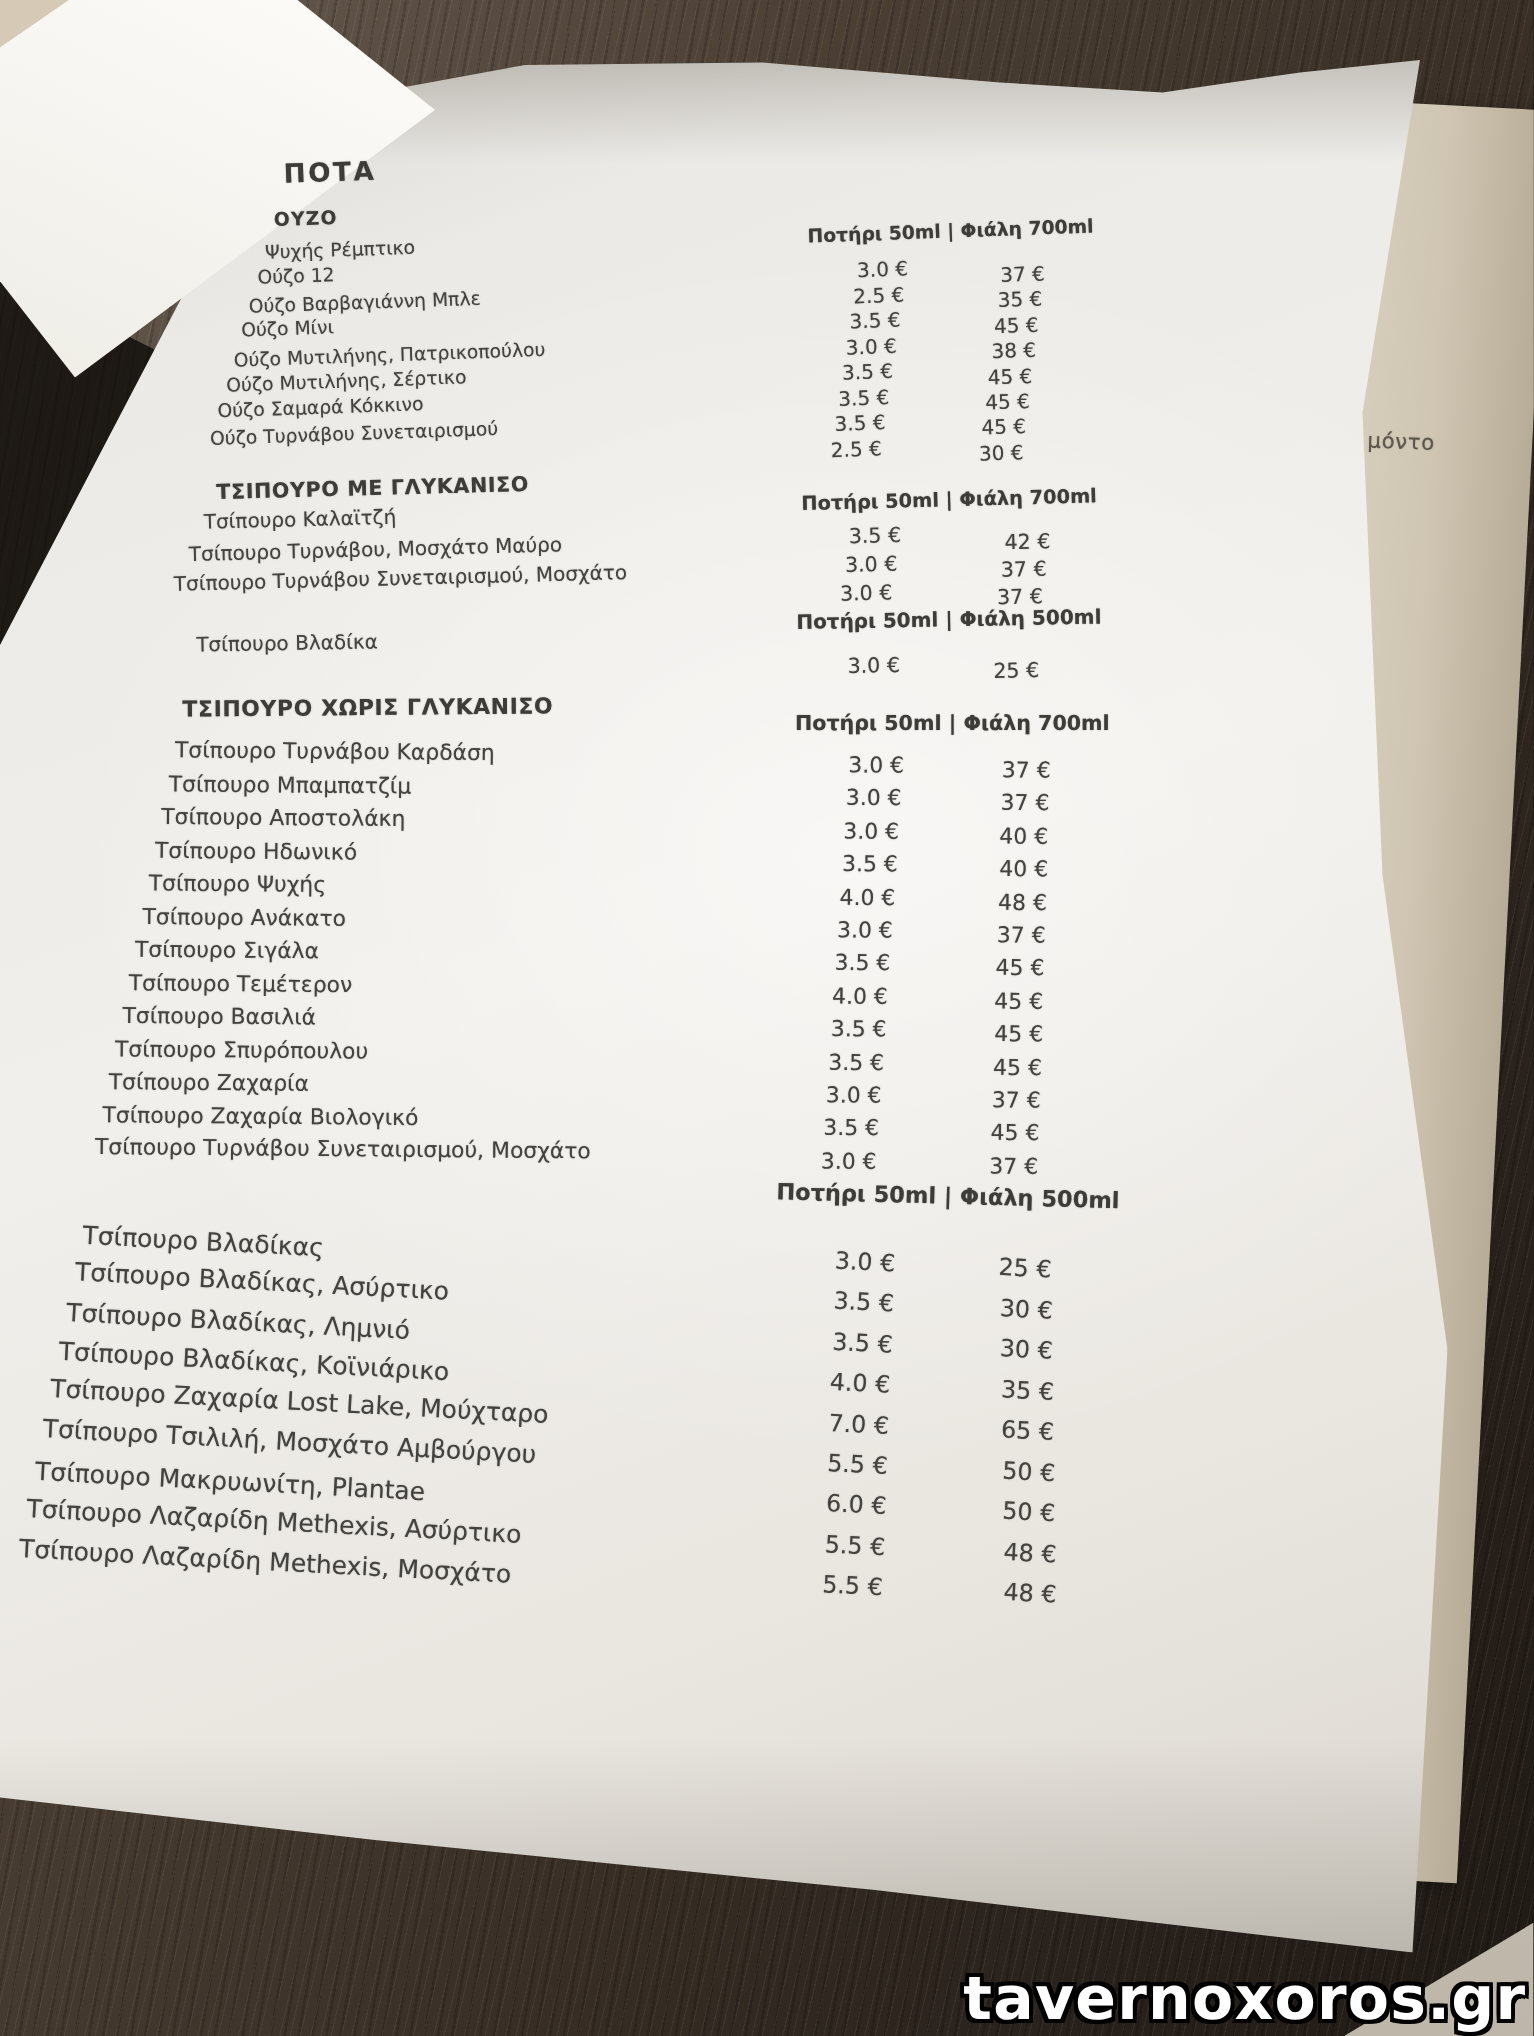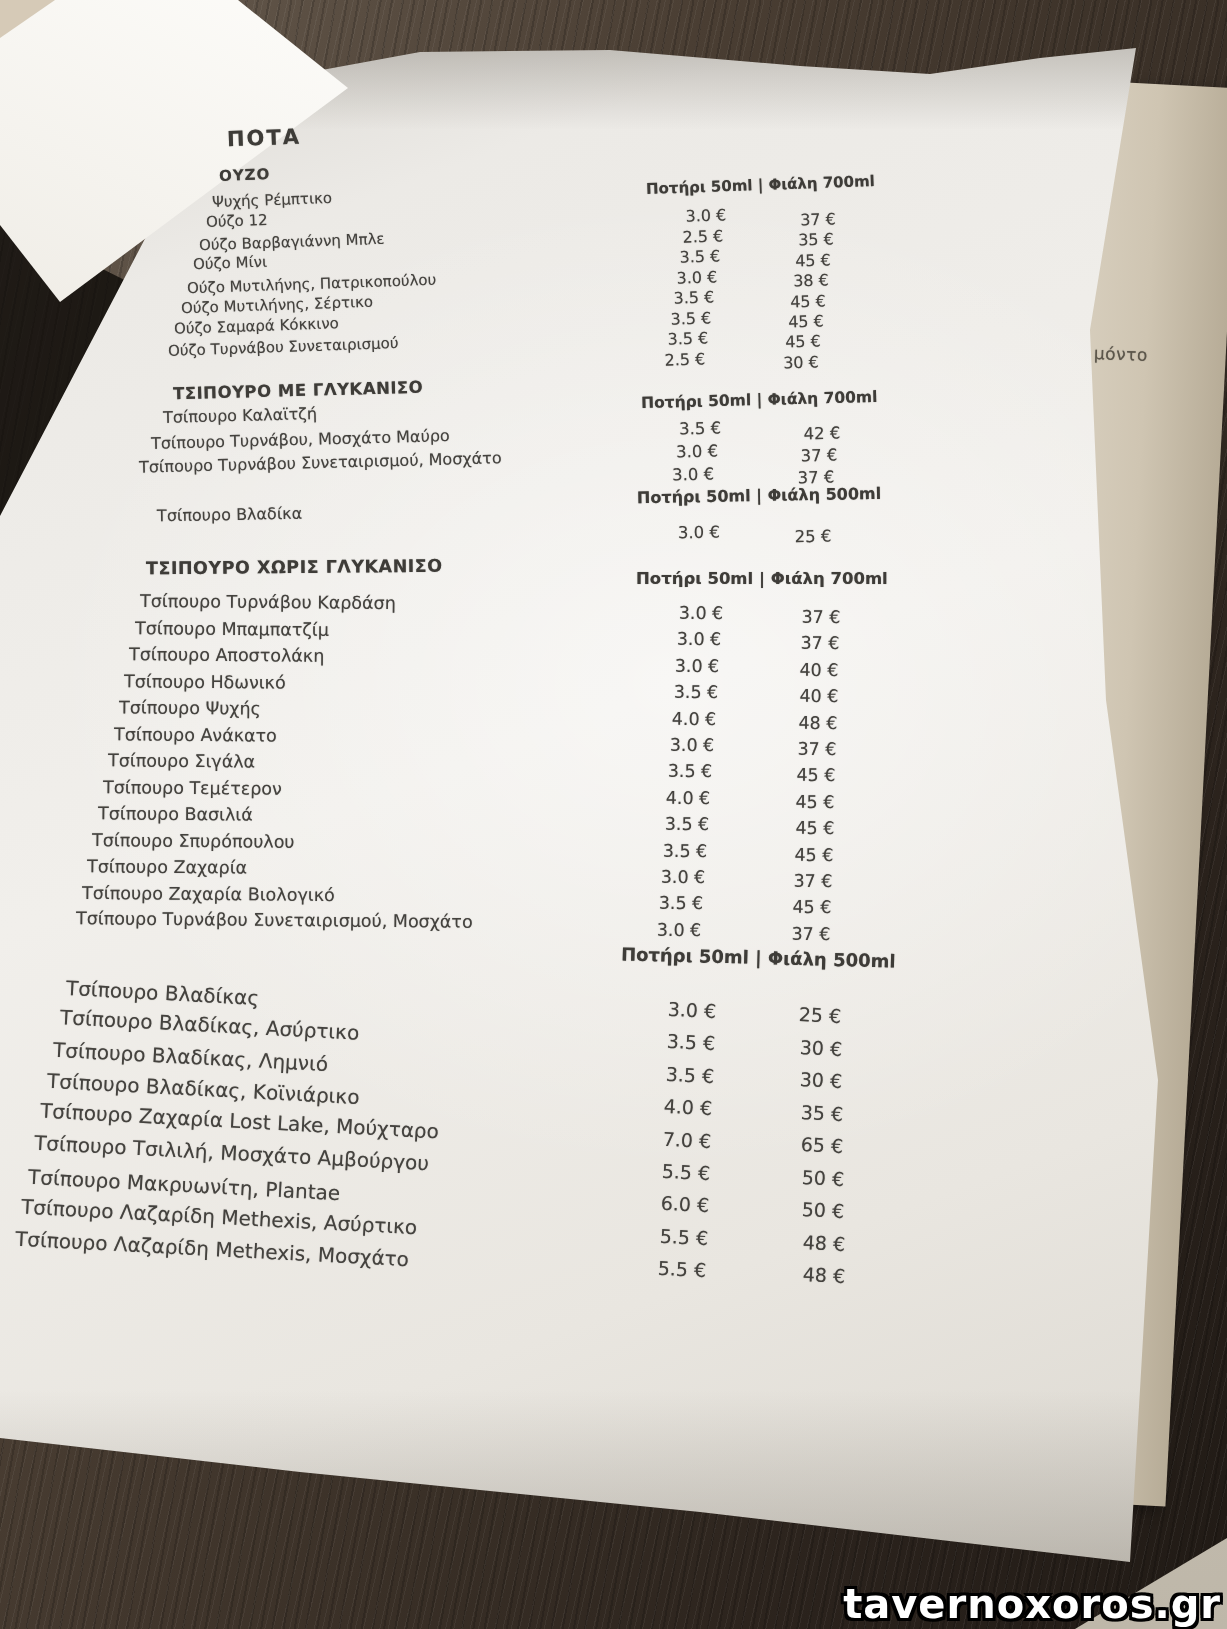--- a/index.html
+++ b/index.html
@@ -74,21 +74,21 @@
     text-shadow:0 0 1px rgba(70,68,64,.6);
   }
   .list{position:absolute; inset:0;}
   .cell{
     position:absolute; white-space:nowrap; color:#44423e;
     text-shadow:0 0 1px rgba(70,68,64,.5);
   }
   
   #watermark{
     position:absolute; right:6px; bottom:2px; z-index:6;
-    font-size:40px; font-weight:bold; letter-spacing:1px; color:#ffffff;
+    font-size:48px; font-weight:bold; letter-spacing:1px; color:#ffffff;
     text-shadow:
       -3px -3px 0 #000, 3px -3px 0 #000, -3px 3px 0 #000, 3px 3px 0 #000,
       0 -3px 0 #000, 0 3px 0 #000, -3px 0 0 #000, 3px 0 0 #000;
   }
 </style>
 </head>
 <body>
 
 <div id="scene">
 

